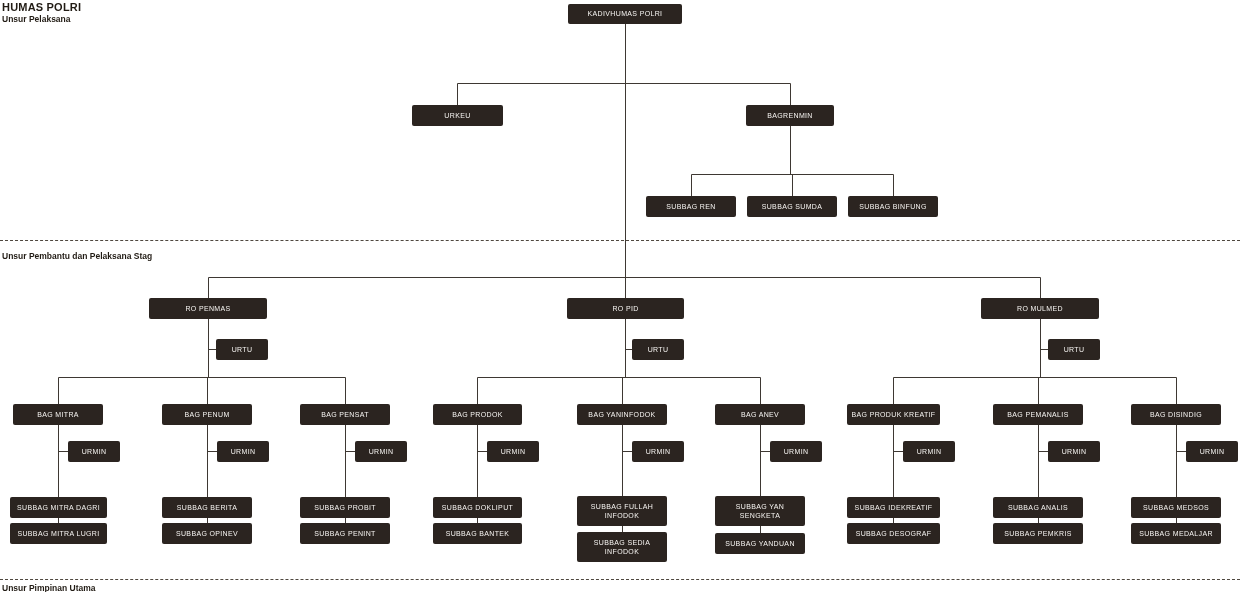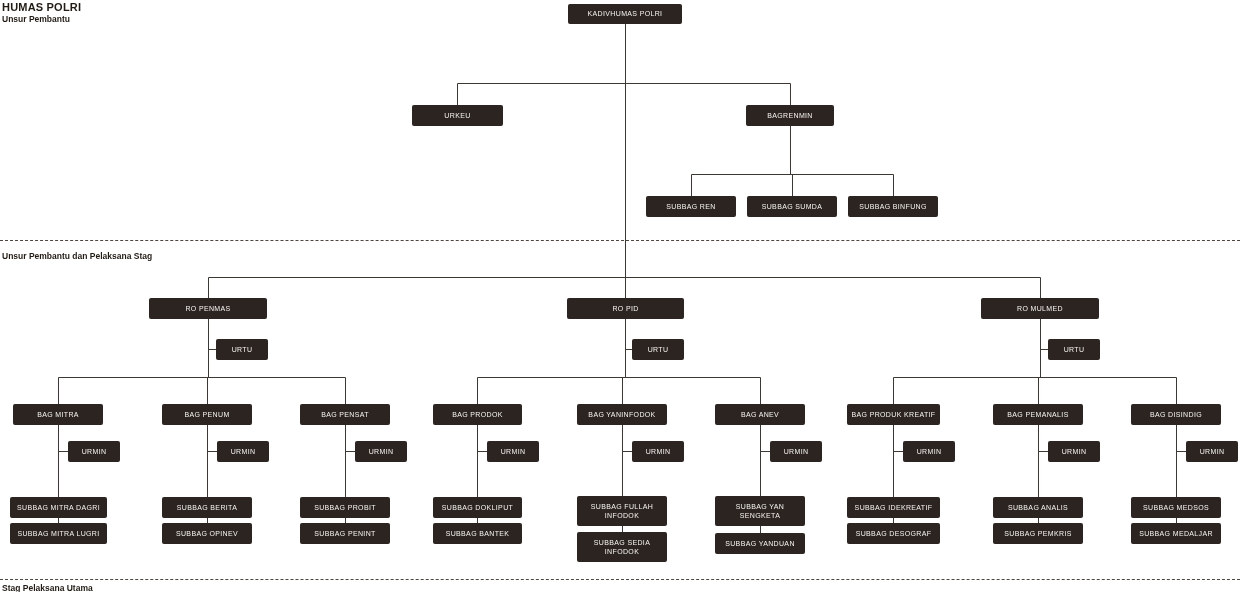--- a/index.html
+++ b/index.html
@@ -40,27 +40,27 @@
              M345.5,425 V533.5 M345.5,451.5 H355
              M477.5,425 V533.5 M477.5,451.5 H487
              M622.5,425 V547 M622.5,451.5 H632
              M760.5,425 V543.5 M760.5,451.5 H770
              M893.5,425 V533.5 M893.5,451.5 H903
              M1038.5,425 V533.5 M1038.5,451.5 H1048
              M1176.5,425 V533.5 M1176.5,451.5 H1186"></path>
   </svg>
 
   <div class="hdr-title">HUMAS POLRI</div>
-  <div class="hdr-sub">Unsur Pembantu</div>
+  <div class="hdr-sub">Unsur Pelaksana</div>
 
   <div class="divider" style="top:240px"></div>
   <div class="section-label" style="top:251px">Unsur Pembantu dan Pelaksana Stag</div>
 
   <div class="divider" style="top:579px"></div>
-  <div class="section-label" style="top:583px">Stag Pelaksana Utama</div>
+  <div class="section-label" style="top:583px">Unsur Pimpinan Utama</div>
 
   <div class="node" style="left:568px;top:4px;width:114px;height:20px">KADIVHUMAS POLRI</div>
   <div class="node" style="left:412px;top:105px;width:91px;height:21px">URKEU</div>
   <div class="node" style="left:746px;top:105px;width:88px;height:21px">BAGRENMIN</div>
   <div class="node" style="left:646px;top:196px;width:90px;height:21px">SUBBAG REN</div>
   <div class="node" style="left:747px;top:196px;width:90px;height:21px">SUBBAG SUMDA</div>
   <div class="node" style="left:848px;top:196px;width:90px;height:21px">SUBBAG BINFUNG</div>
 
   <div class="node" style="left:149px;top:298px;width:118px;height:21px">RO PENMAS</div>
   <div class="node" style="left:567px;top:298px;width:117px;height:21px">RO PID</div>

